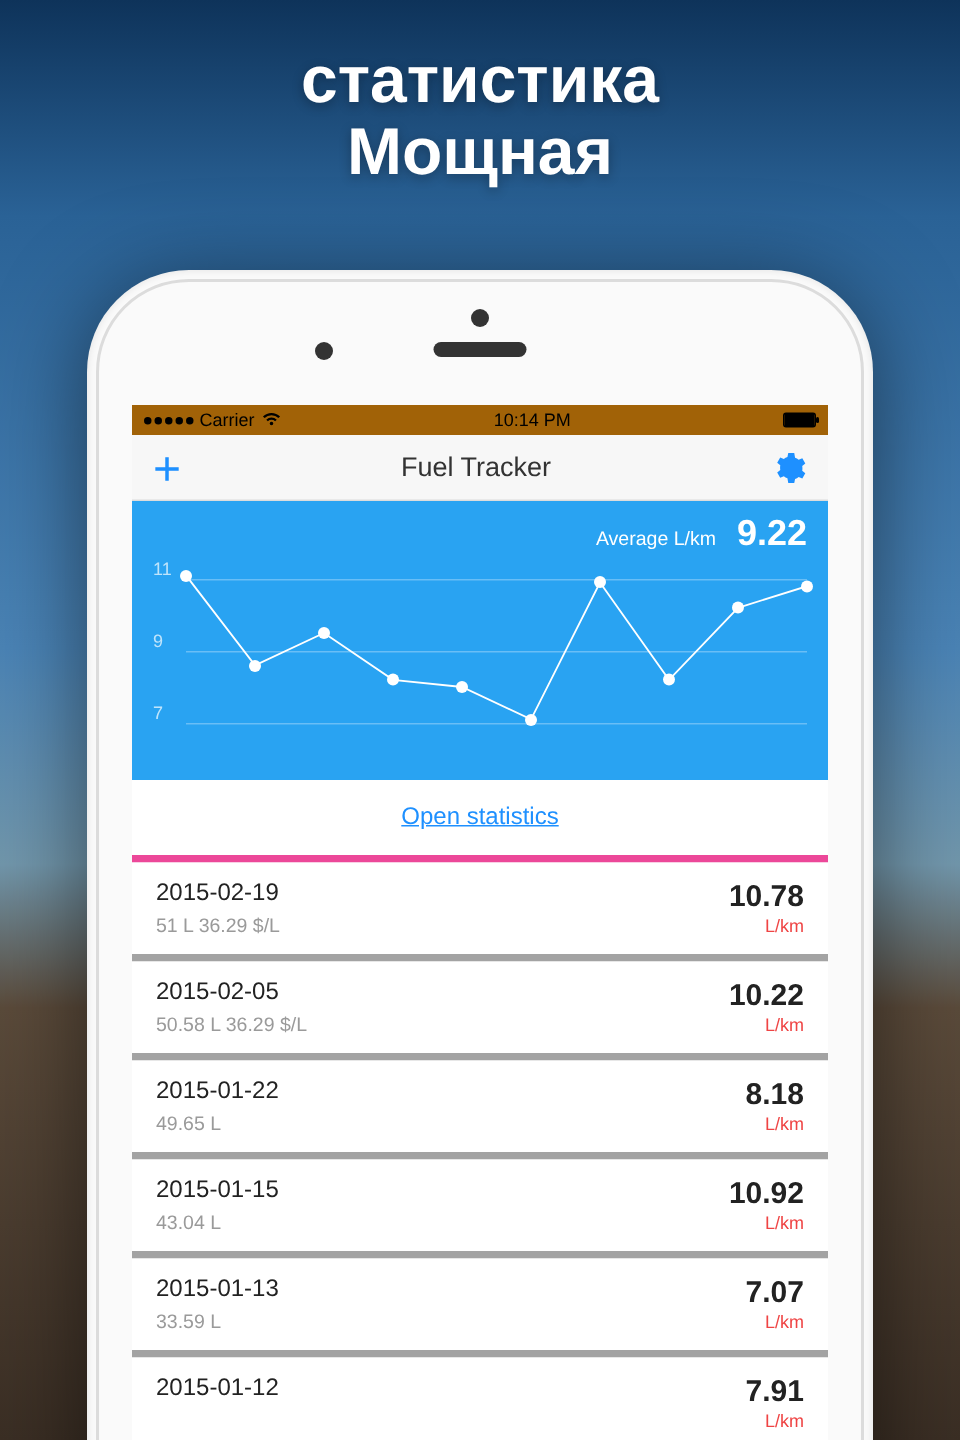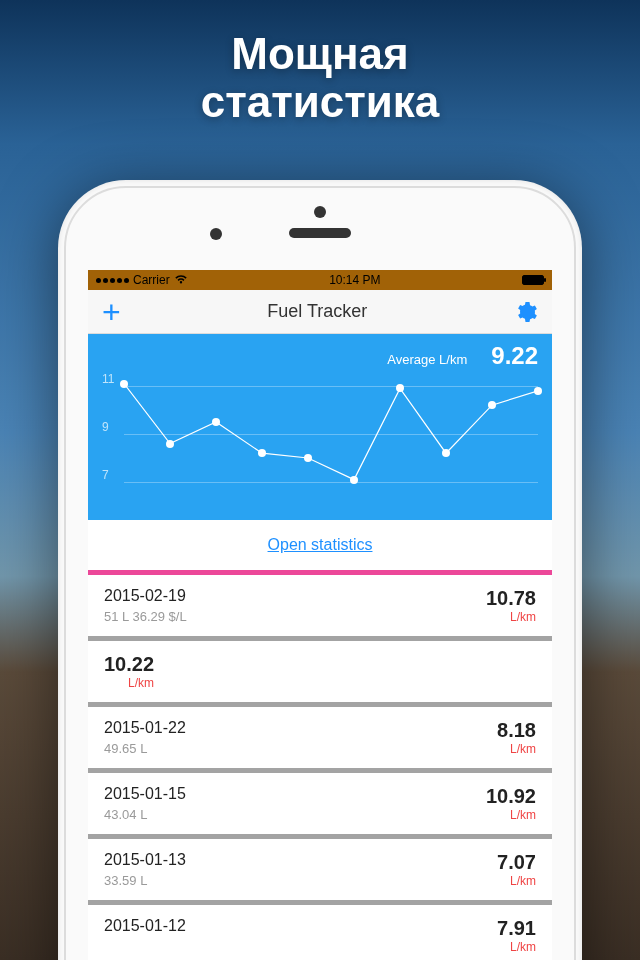--- a/index.html
+++ b/index.html
@@ -84,21 +84,21 @@
   .nav-title { font-size: 18px; color:#333; font-weight:400;}
   .plus { color:#1e90ff; font-size: 32px; font-weight:300; line-height:1;}
   .gear { width:24px; height:24px; }
   .gear svg { width:100%; height:100%; }
   .chart-card {
     background:#29a3f2;
     color:#fff;
     padding: 8px 14px 6px 14px;
     position:relative;
   }
-  .avg-row { display:flex; justify-content:flex-end; align-items:baseline; gap:24px; font-size:13px; }
+  .avg-row { display:flex; justify-content:flex-end; align-items:baseline; gap:14px; font-size:13px; }
   .avg-val { font-size:24px; font-weight:bold;}
   .chart-area { position:relative; height:140px; margin-top:4px;}
   .ygrid { position:absolute; left:22px; right:0; display:flex; align-items:center;}
   .ygrid .lbl { position:absolute; left:-22px; font-size:12px; color:#bfe4fb; transform:translateY(-50%);}
   .ygrid .line { position:absolute; left:0; right:0; height:1px; background:rgba(255,255,255,.3);}
   .plot { position:absolute; left:22px; right:0; top:0; bottom:20px;}
   .xlabels { position:absolute; left:22px; right:0; bottom:0; display:flex; justify-content:space-between; font-size:9px; color:#bfe4fb;}
   .pt { position:absolute; width:8px; height:8px; background:#fff; border-radius:50%; transform:translate(-50%,-50%);}
   .plot svg { position:absolute; left:0; top:0; width:100%; height:100%;}
   .open { background:#fff; text-align:center; color:#1e90ff; padding:16px 0; font-size:16px; border-bottom:5px solid #ec4899;text-decoration:underline;}
@@ -107,22 +107,22 @@
   .left .date{ font-size:16px; color:#222; margin-bottom:4px;}
   .left .sub { font-size:13px; color:#9a9a9a;}
   .right { text-align:right;}
   .right .val { font-size:20px; font-weight:bold; color:#222;}
   .right .unit { font-size:12px; color:#ef4444;}
 </style>
 </head>
 <body>
 
 <div class="promo-title">
+  <div>статистика</div>
   <div>Мощная</div>
-  <div>статистика</div>
 </div>
 
 <div class="phone">
   <div class="phone-inner">
     <div class="sensor"></div>
     <div class="camera"></div>
     <div class="speaker"></div>
     <div class="screen">
 
       <div class="status-bar">
@@ -204,20 +204,24 @@
             <div class="left">
               <div class="date">2015-02-19</div>
               <div class="sub">51 L    36.29 $/L</div>
             </div>
             <div class="right">
               <div class="val">10.78</div>
               <div class="unit">L/km</div>
             </div>
           </div>
           <div class="row">
+            <div class="left">
+              <div class="date">2015-02-05</div>
+              <div class="sub">50.58 L    36.29 $/L</div>
+            </div>
             <div class="right">
               <div class="val">10.22</div>
               <div class="unit">L/km</div>
             </div>
           </div>
           <div class="row">
             <div class="left">
               <div class="date">2015-01-22</div>
               <div class="sub">49.65 L</div>
             </div>

